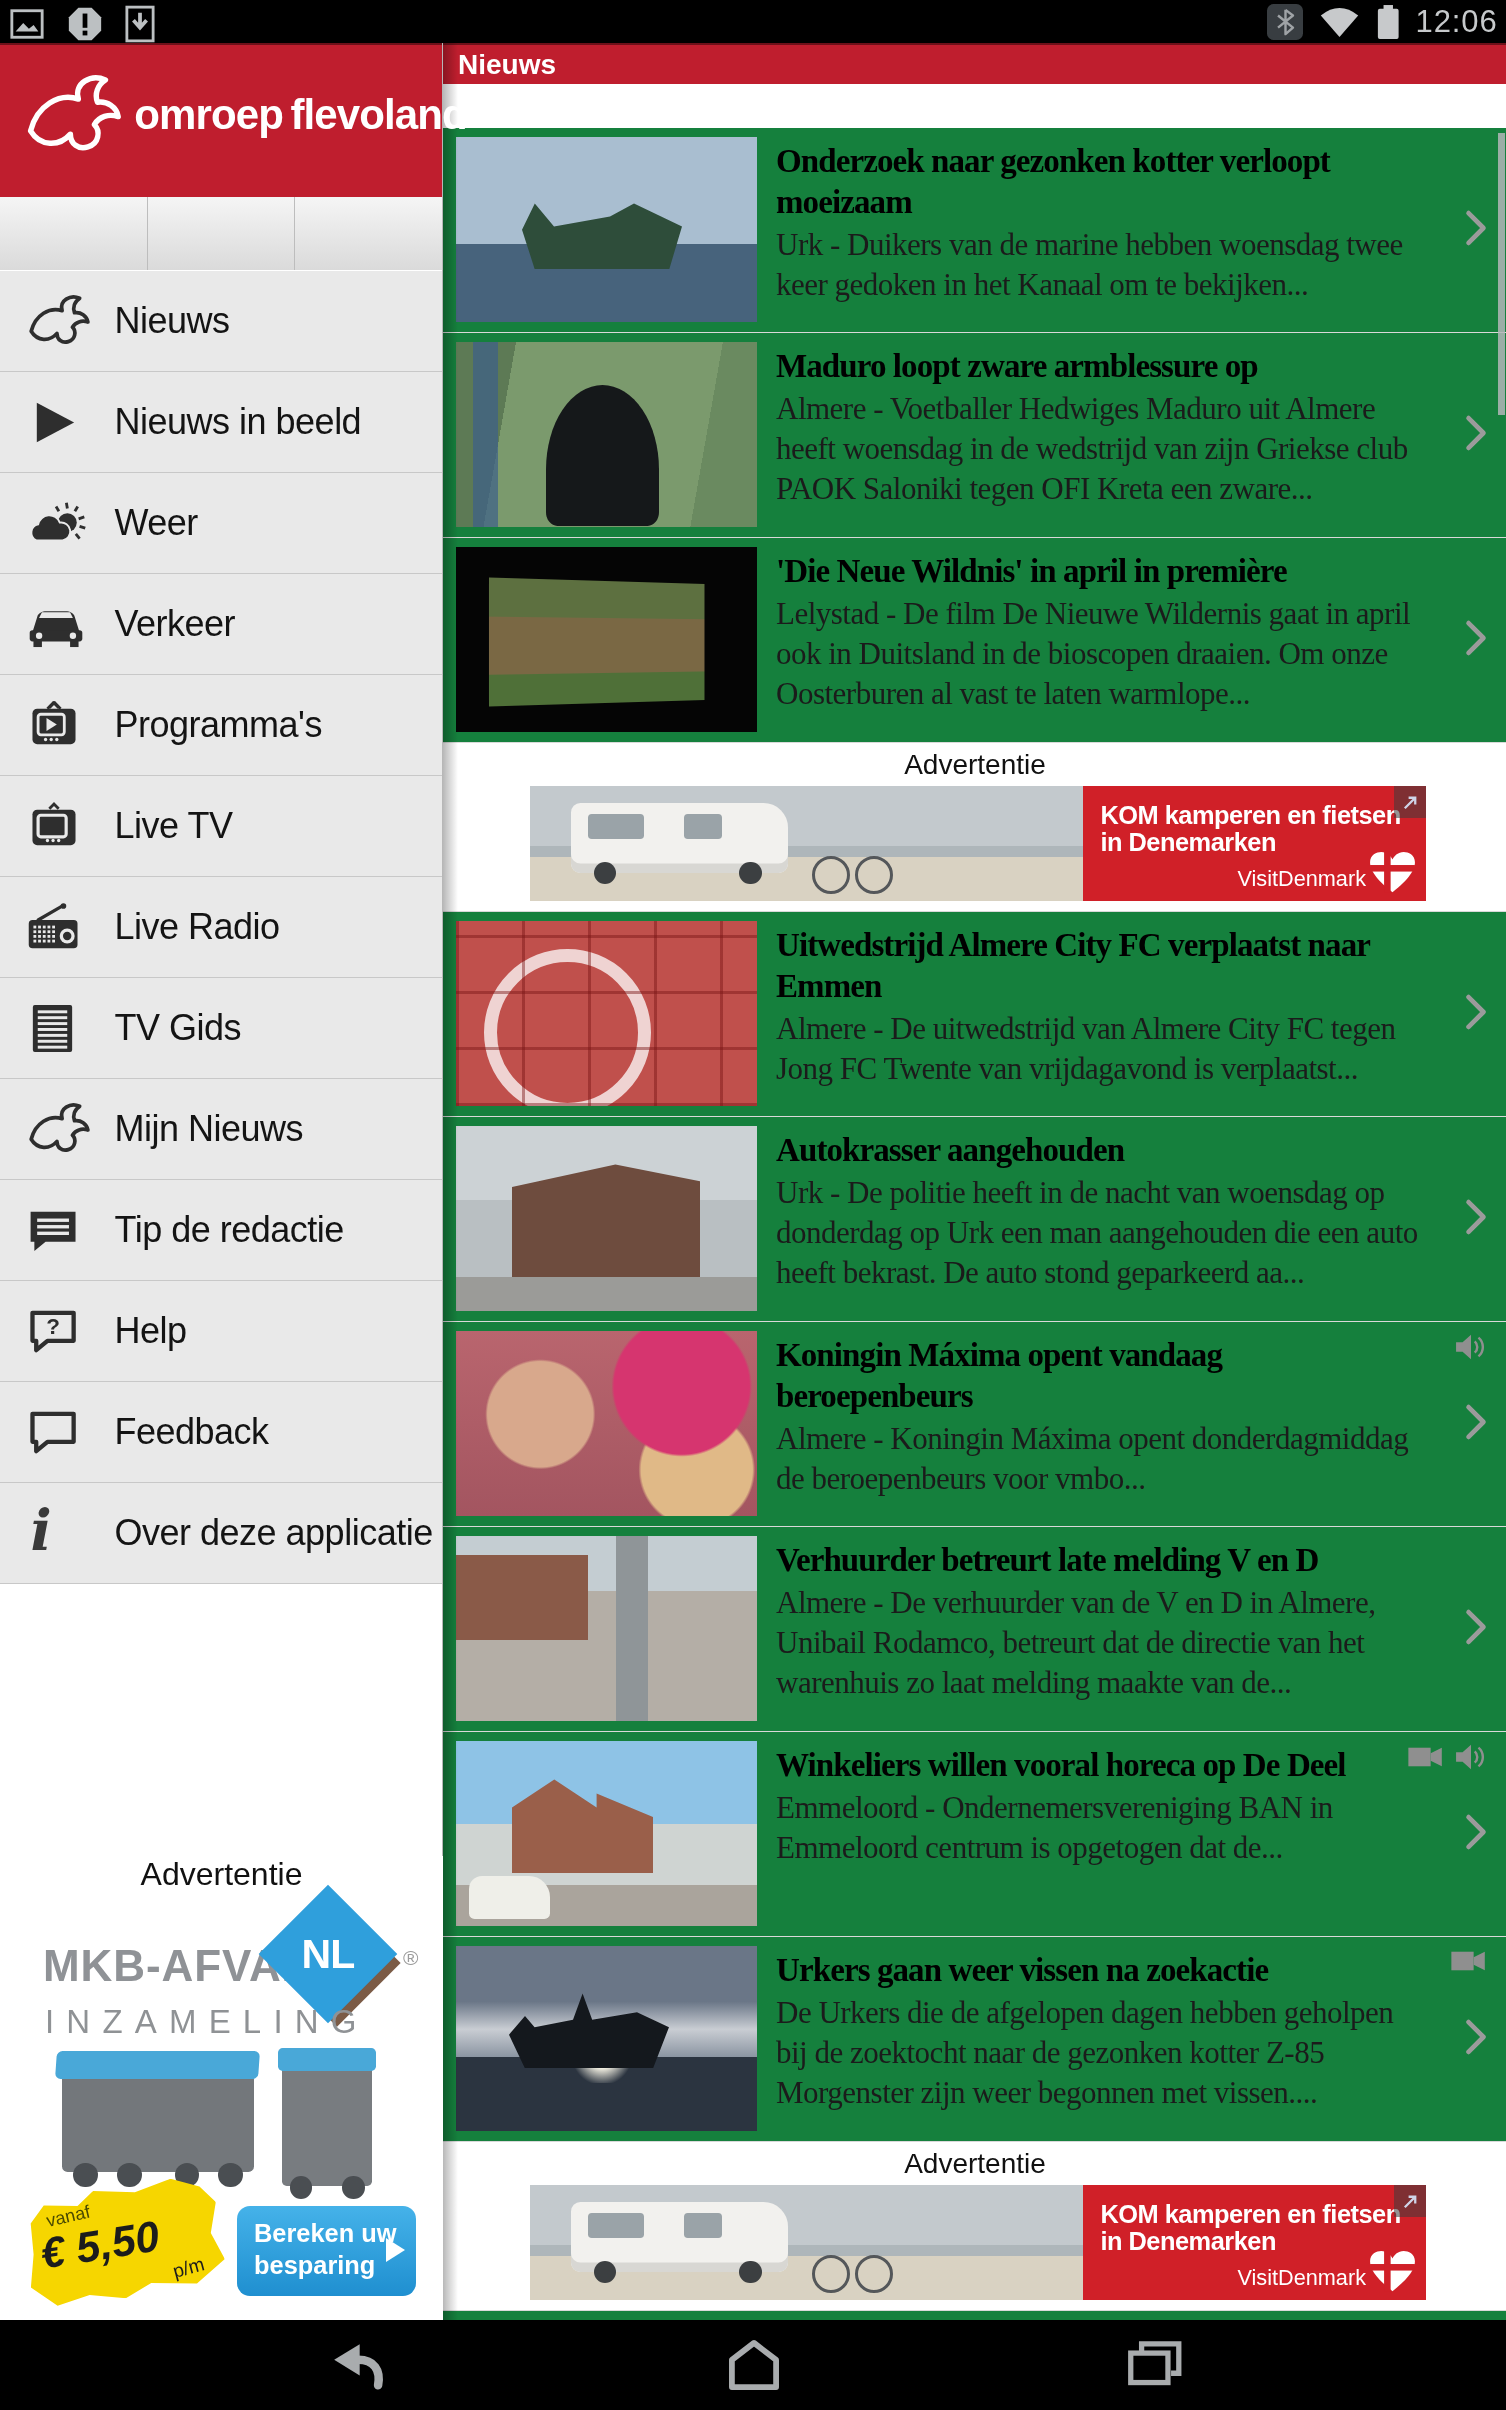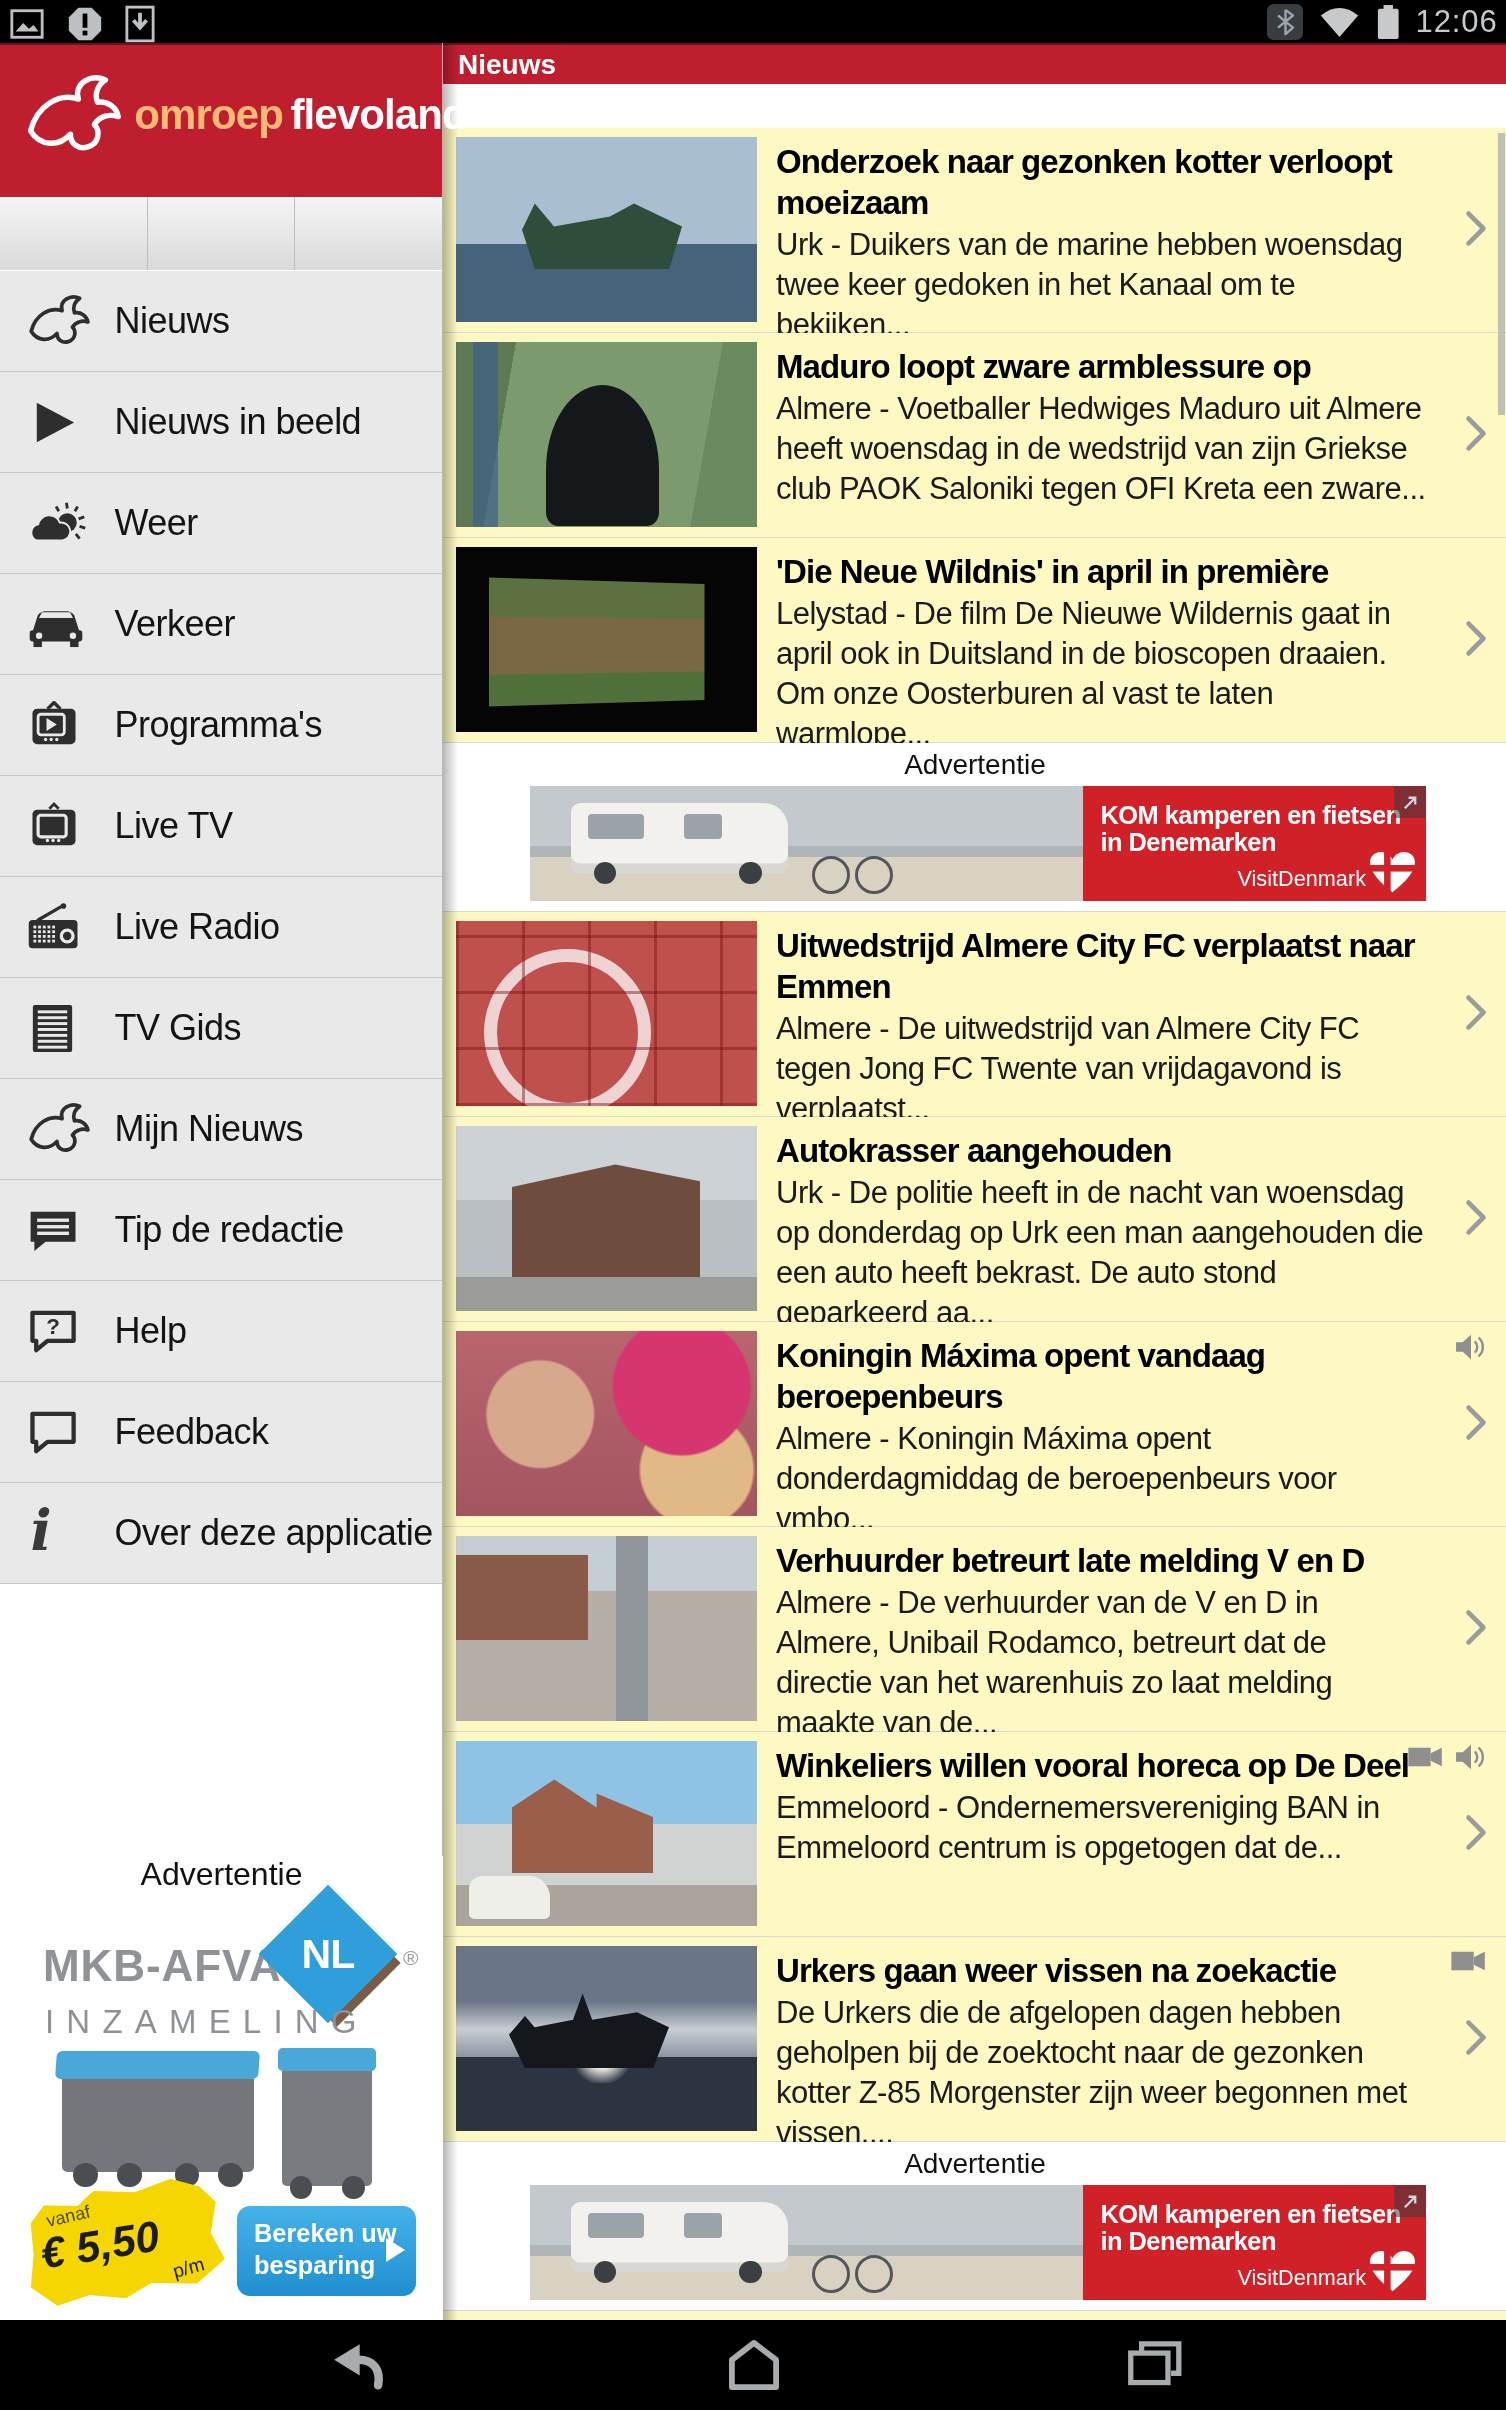--- a/index.html
+++ b/index.html
@@ -17,21 +17,21 @@
   .nav-btn{width:85px;height:66px;display:flex;align-items:center;justify-content:center;}
   
   .app{position:absolute;left:0;top:43px;width:1507px;height:2277px;background:#fff;}
   
   .drawer{position:absolute;left:0;top:0;width:443px;height:2277px;background:#fff;z-index:10;
           border-right:1.9px solid #b7b7b7;box-sizing:border-box;}
   .drawer-header{position:absolute;left:0;top:0;width:100%;height:154px;background:#bf1e2e;
                  border-top:2.8px solid #6d1019;box-sizing:border-box;}
   .logo{position:absolute;left:21px;top:24.5px;display:flex;align-items:center;}
   .logo-words{margin-left:11.3px;font-size:42px;font-weight:700;letter-spacing:-0.9px;}
-  .logo-omroep{color:#fdba74;text-align:center;}
+  .logo-omroep{color:#ffffff;text-align:center;}
   .logo-flevoland{color:#ffffff;margin-left:7.5px;}
   .tab-row{position:absolute;left:0;top:154px;width:100%;height:73px;
            background:linear-gradient(#f5f5f5,#dadada);display:flex;}
   .tab-cell{flex:1;border-right:1.9px solid #bdbdbd;box-sizing:border-box;}
   .tab-cell:last-child{border-right:none;}
   .menu{position:absolute;left:0;top:228px;width:100%;}
   .menu-item{height:101px;background:#e9e9e9;border-bottom:1.9px solid #c8c8c8;box-sizing:border-box;
              display:flex;align-items:center;padding-left:24.5px;}
   .menu-icon{width:90px;display:flex;align-items:center;justify-content:flex-start;}
   .menu-label{font-size:36px;color:#141414;letter-spacing:-0.5px;}
@@ -63,21 +63,21 @@
   .calc-btn .tri{position:absolute;right:11.3px;top:32px;width:0;height:0;border-left:19px solid #fff;
                  border-top:12.2px solid transparent;border-bottom:12.2px solid transparent;}
   
   .content{position:absolute;left:443px;top:0;width:1064px;height:2277px;background:#fff;overflow:hidden;}
   .edge-shadow{position:absolute;left:0;top:0;width:15px;height:100%;z-index:9;
                background:linear-gradient(to right,rgba(0,0,0,0.28),rgba(0,0,0,0));pointer-events:none;}
   .content-titlebar{position:absolute;left:0;top:0;width:100%;height:41px;background:#bf1e2e;
                     border-top:2.8px solid #6d1019;box-sizing:border-box;display:flex;align-items:center;}
   .content-title{color:#fff;font-size:28px;font-weight:700;margin-left:15px;letter-spacing:0;}
   .news-list{position:absolute;left:0;top:85px;width:100%;}
-  .news-item{position:relative;height:205px;background:#fef9c3;border-bottom:1.9px solid #d9d9d9;box-sizing:border-box;}
+  .news-item{position:relative;height:205px;background:#15803d;border-bottom:1.9px solid #d9d9d9;box-sizing:border-box;font-family:Liberation Serif, serif;}
   .thumb{position:absolute;left:13px;top:9.4px;width:301px;height:185px;overflow:hidden;}
   .news-text{position:absolute;left:333px;top:3.8px;width:650px;}
   .news-title{font-size:33px;font-weight:700;color:#000;letter-spacing:-0.9px;line-height:41px;margin-top:9.4px;}
   .news-sum{font-size:31px;color:#1b1b1b;letter-spacing:-0.5px;line-height:40px;margin-top:1.9px;}
   .chev{position:absolute;right:17px;top:50%;transform:translateY(-50%);}
   .media-icons{position:absolute;right:19px;top:11.3px;display:flex;gap:9.4px;align-items:center;}
   
   .list-ad{position:relative;height:169px;background:#fff;border-bottom:1.9px solid #d9d9d9;box-sizing:border-box;}
   .list-ad .lbl{position:absolute;left:0;top:5.6px;width:100%;text-align:center;font-size:28px;color:#111;}
   .banner{position:absolute;left:87px;top:43px;width:896px;height:115px;display:flex;}

